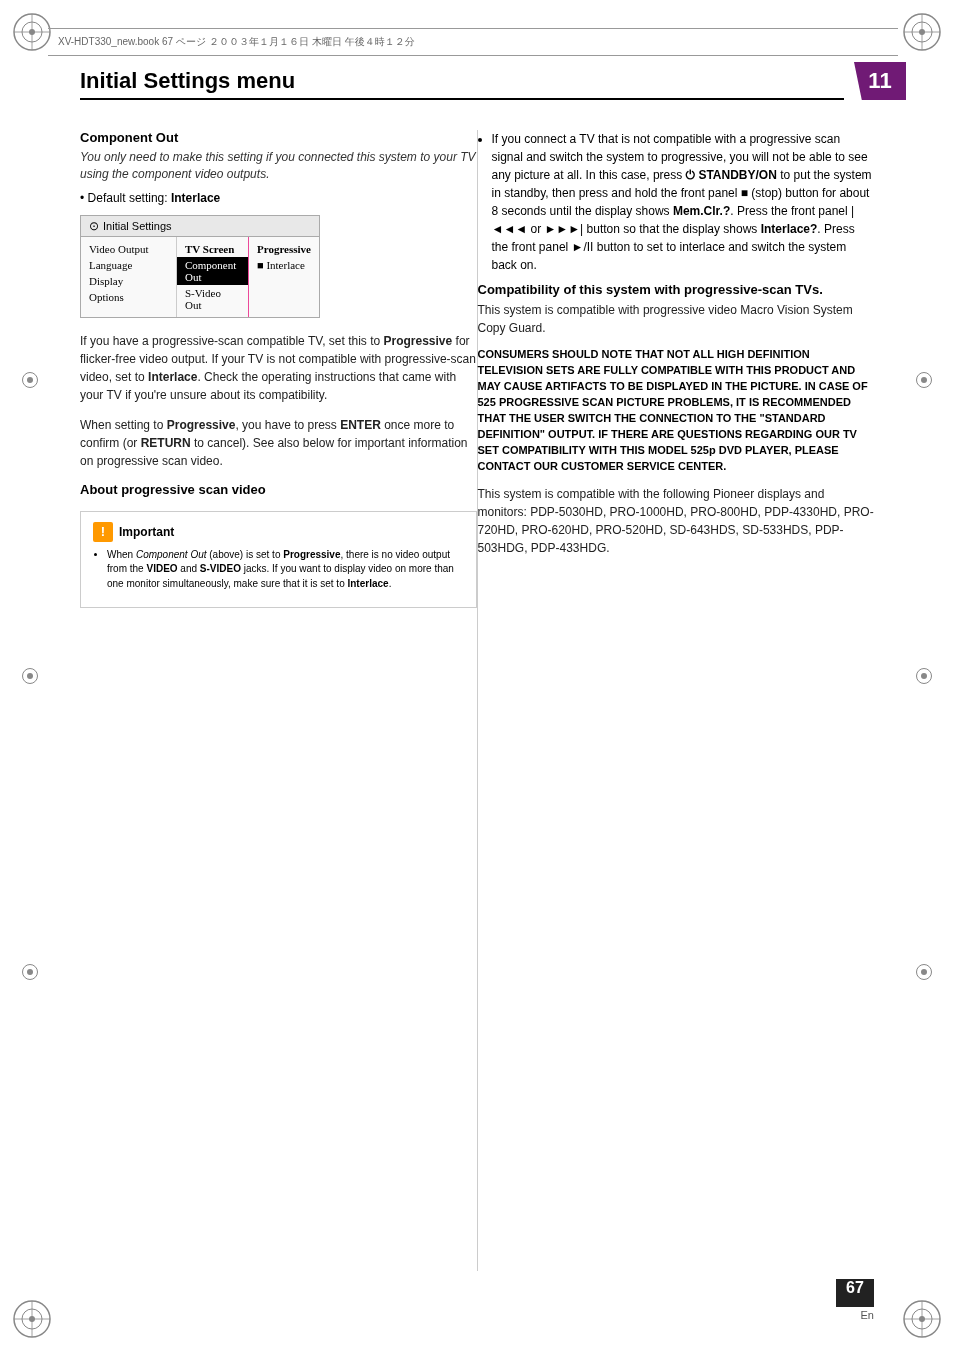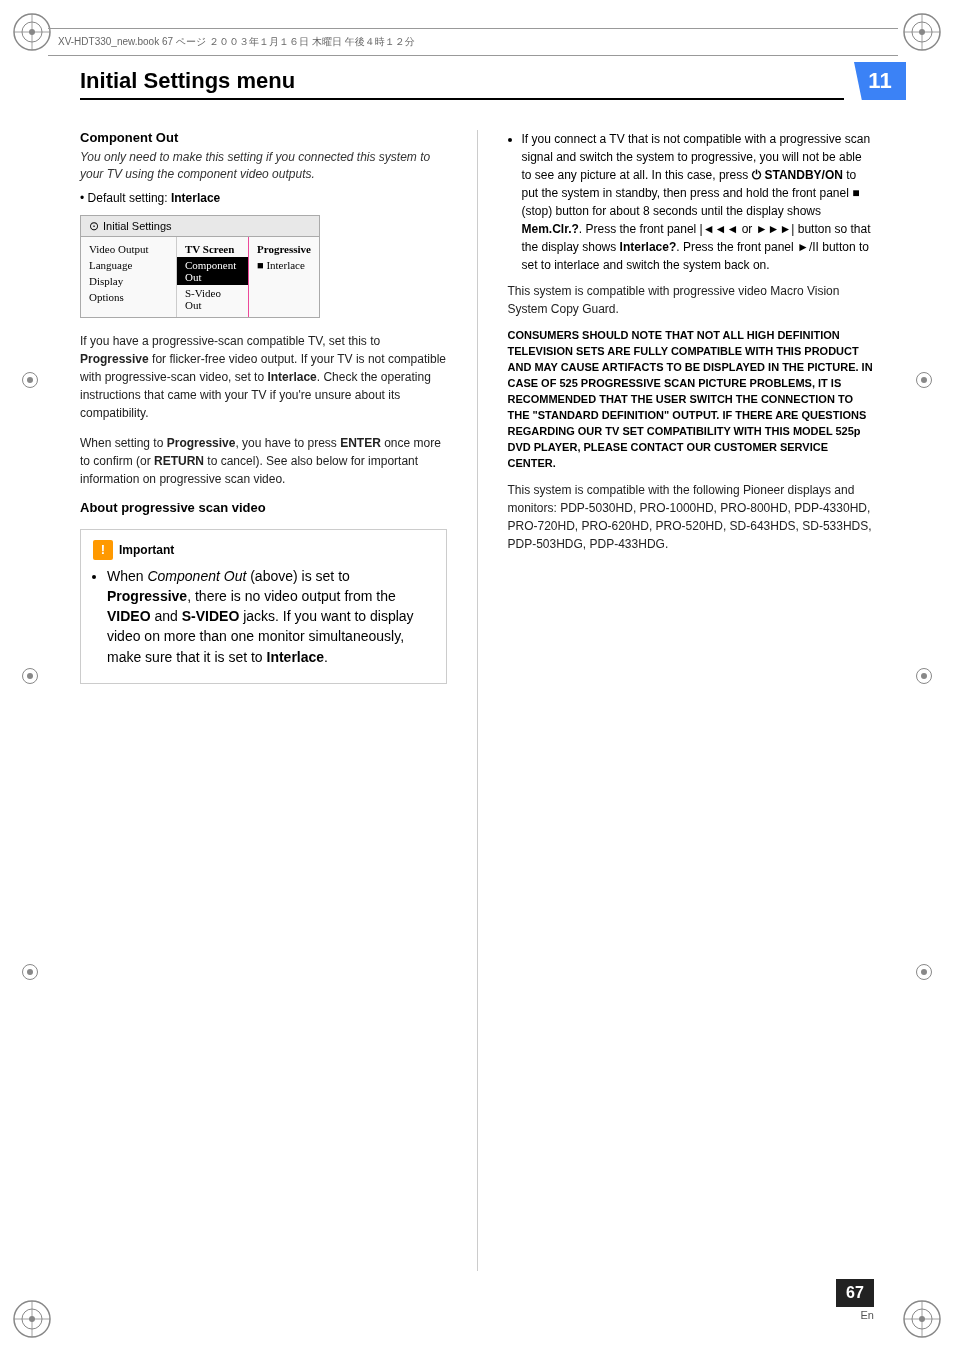--- a/index.html
+++ b/index.html
@@ -46,21 +46,21 @@
       color: #666;
     }
 
     
     .chapter-tab {
       position: absolute;
       top: 62px;
       right: 48px;
       width: 52px;
       height: 38px;
-      background: #3b82f6;
+      background: #701a75;
       color: #fff;
       display: flex;
       align-items: center;
       justify-content: center;
       font-size: 22px;
       font-weight: bold;
       clip-path: polygon(0 0, 100% 0, 100% 100%, 15% 100%);
     }
 
     
@@ -77,21 +77,20 @@
     }
 
     
     .content {
       position: absolute;
       top: 130px;
       left: 80px;
       right: 80px;
       bottom: 80px;
       display: flex;
-      gap: 30px;
       justify-content: space-between;
     }
 
     .left-column {
       flex: 1;
     }
 
     .right-column {
       flex: 1;
     }
@@ -213,21 +212,21 @@
       border-radius: 2px;
     }
 
     .bullet-list {
       padding-left: 14px;
     }
 
     .bullet-list li {
       margin-bottom: 6px;
       line-height: 1.45;
-      font-size: 14px;
+      font-size: 10px;
     }
 
     
     .right-bullet-list {
       padding-left: 14px;
       margin-bottom: 8px;
     }
 
     .right-bullet-list li {
       font-size: 12px;
@@ -244,21 +243,20 @@
       right: 80px;
       text-align: center;
     }
 
     .page-number-box {
       background: #222;
       color: #fff;
       width: 38px;
       height: 28px;
       display: flex;
-      align-items: center;
       justify-content: center;
       font-size: 16px;
       font-weight: bold;
       margin-bottom: 2px;
     }
 
     .page-lang {
       font-size: 11px;
       color: #555;
       text-align: right;
@@ -463,20 +461,23 @@
 
   <div class="right-column">
 
     <ul class="right-bullet-list">
       <li>
         If you connect a TV that is not compatible with a progressive scan signal and switch the system to progressive, you will not be able to see any picture at all. In this case, press <span class="bold">⏻ STANDBY/ON</span> to put the system in standby, then press and hold the front panel ■ (stop) button for about 8 seconds until the display shows <strong>Mem.Clr.?</strong>. Press the front panel |◄◄◄ or ►►►| button so that the display shows <strong>Interlace?</strong>. Press the front panel ►/II button to set to interlace and switch the system back on.
       </li>
     </ul>
 
     <div>
+      <div class="section-heading">
+        Compatibility of this system with progressive-scan TVs.
+      </div>
 
       <div class="normal-text">
         This system is compatible with progressive video Macro Vision System Copy Guard.
       </div>
 
       <div class="caps-warning">
         CONSUMERS SHOULD NOTE THAT NOT ALL HIGH DEFINITION TELEVISION SETS ARE FULLY COMPATIBLE WITH THIS PRODUCT AND MAY CAUSE ARTIFACTS TO BE DISPLAYED IN THE PICTURE. IN CASE OF 525 PROGRESSIVE SCAN PICTURE PROBLEMS, IT IS RECOMMENDED THAT THE USER SWITCH THE CONNECTION TO THE "STANDARD DEFINITION" OUTPUT. IF THERE ARE QUESTIONS REGARDING OUR TV SET COMPATIBILITY WITH THIS MODEL 525p DVD PLAYER, PLEASE CONTACT OUR CUSTOMER SERVICE CENTER.
       </div>
 
       <div class="normal-text">

